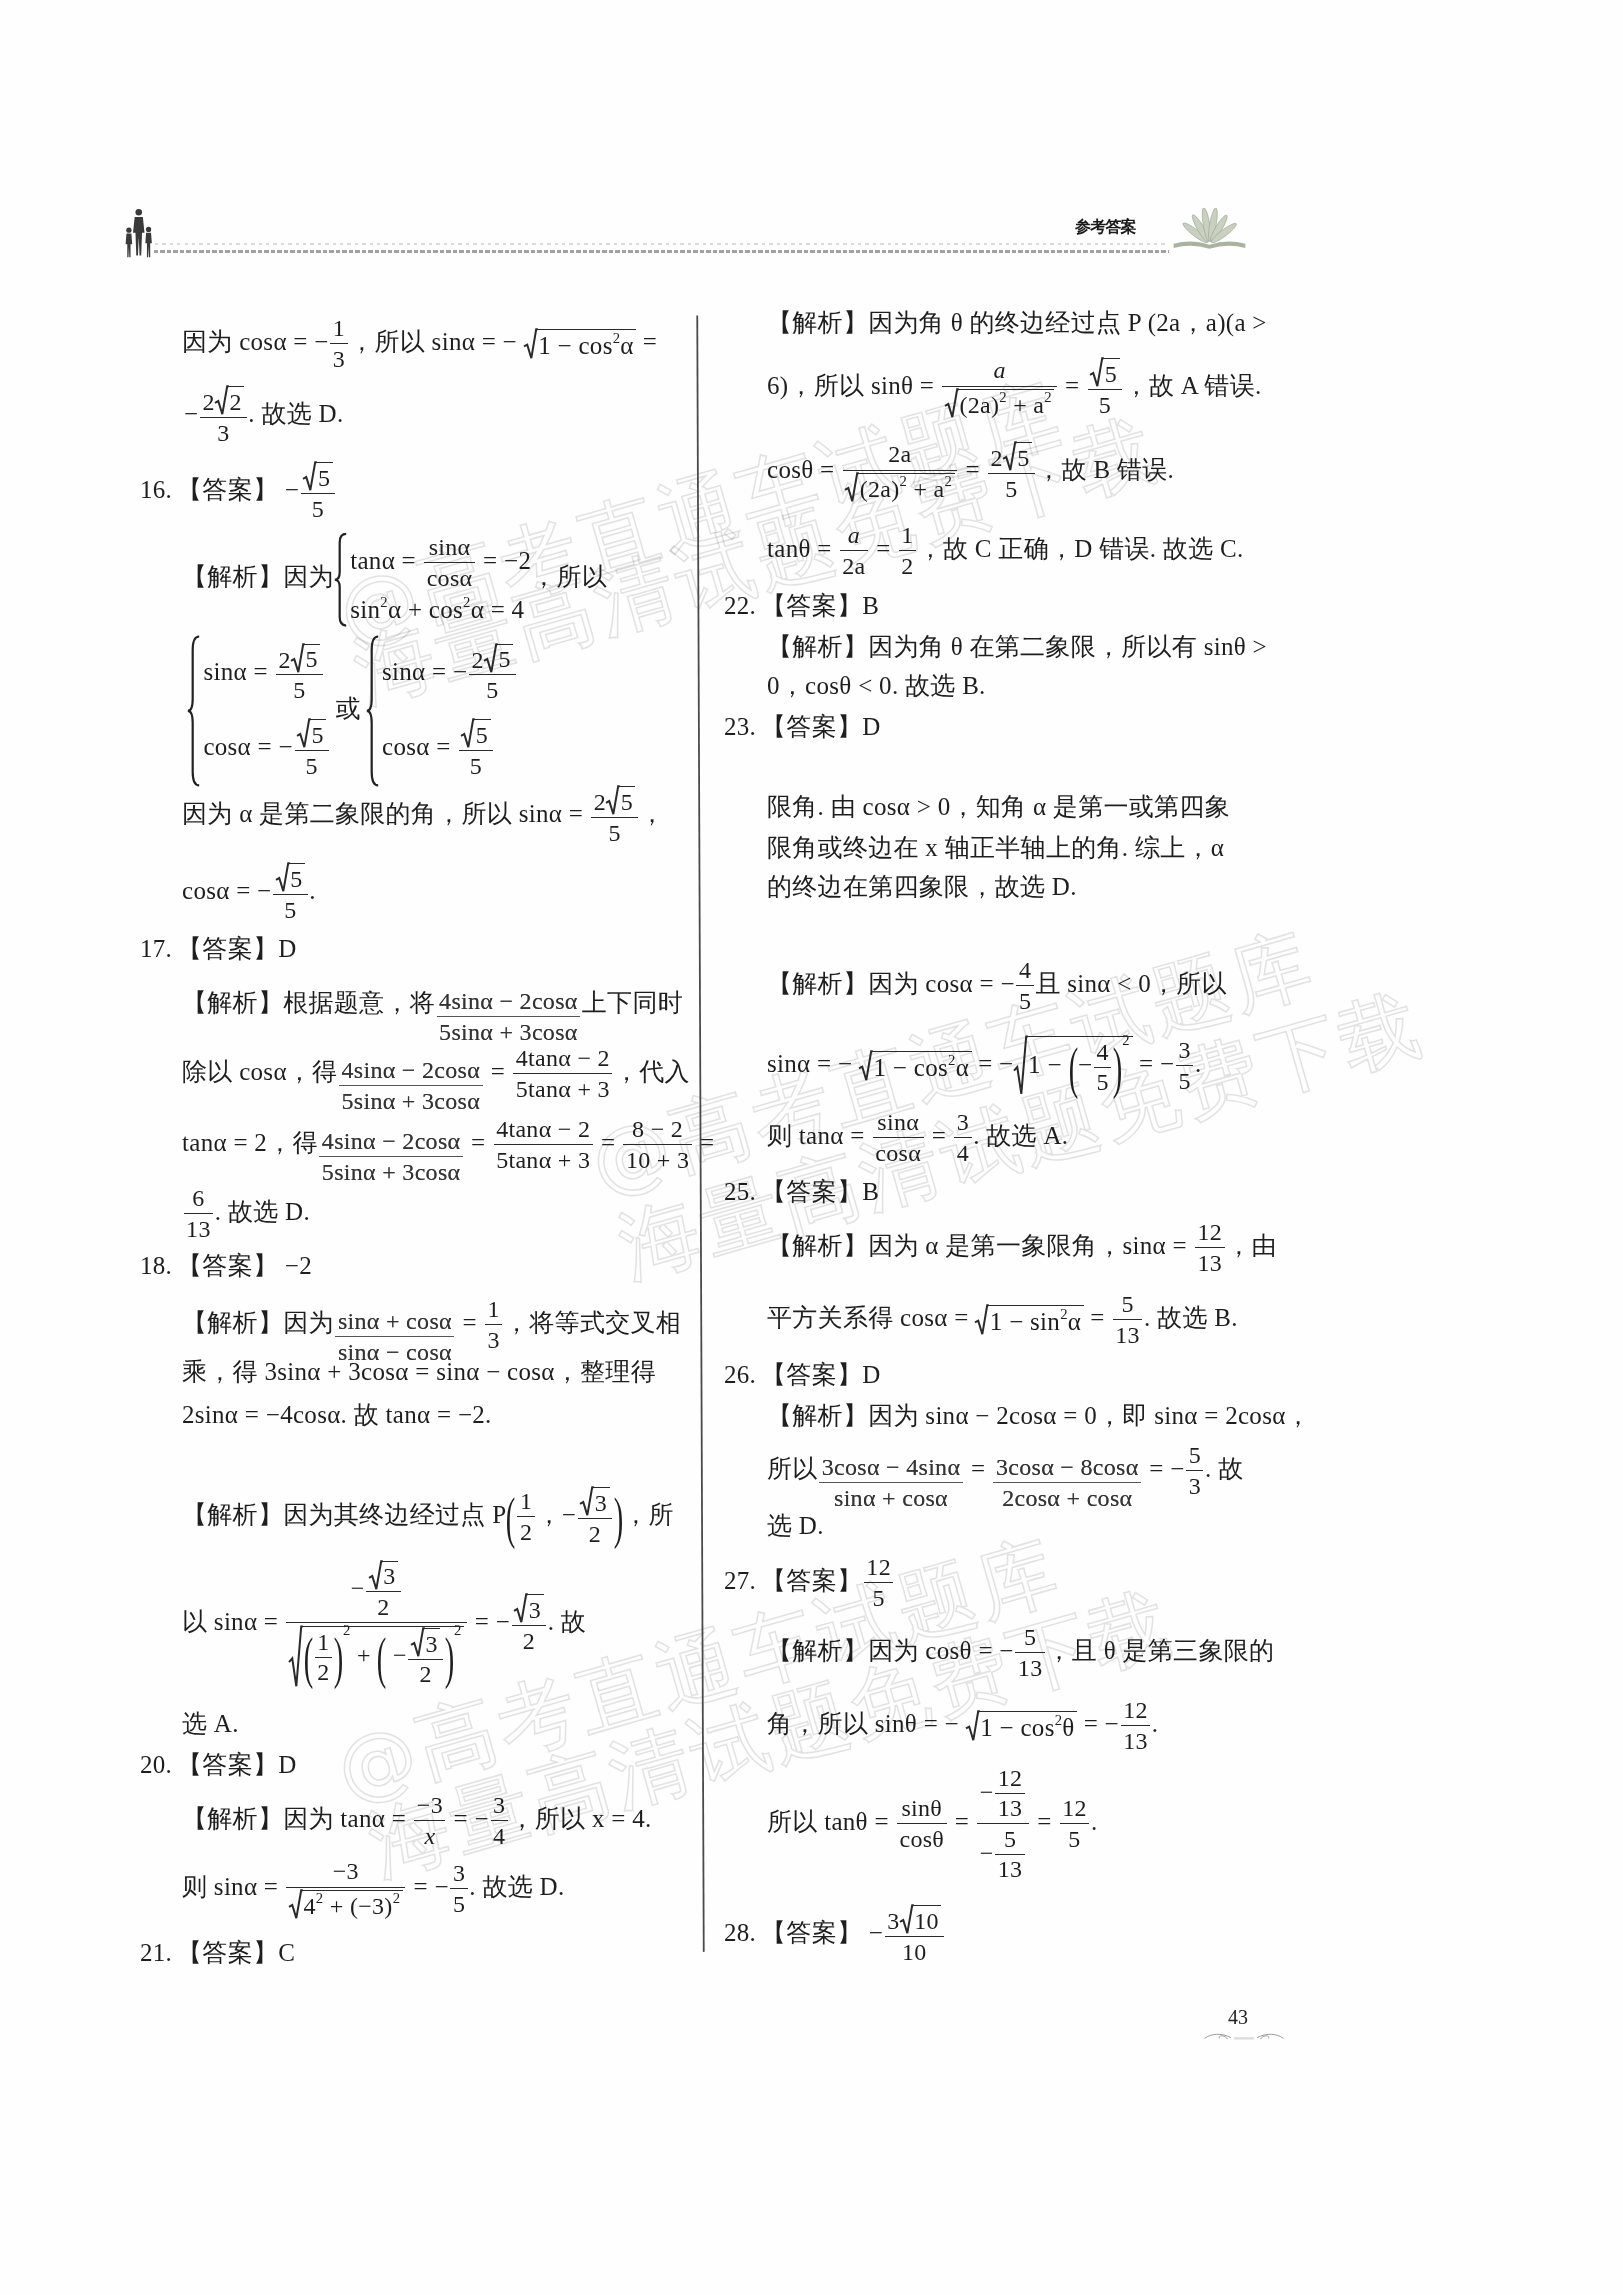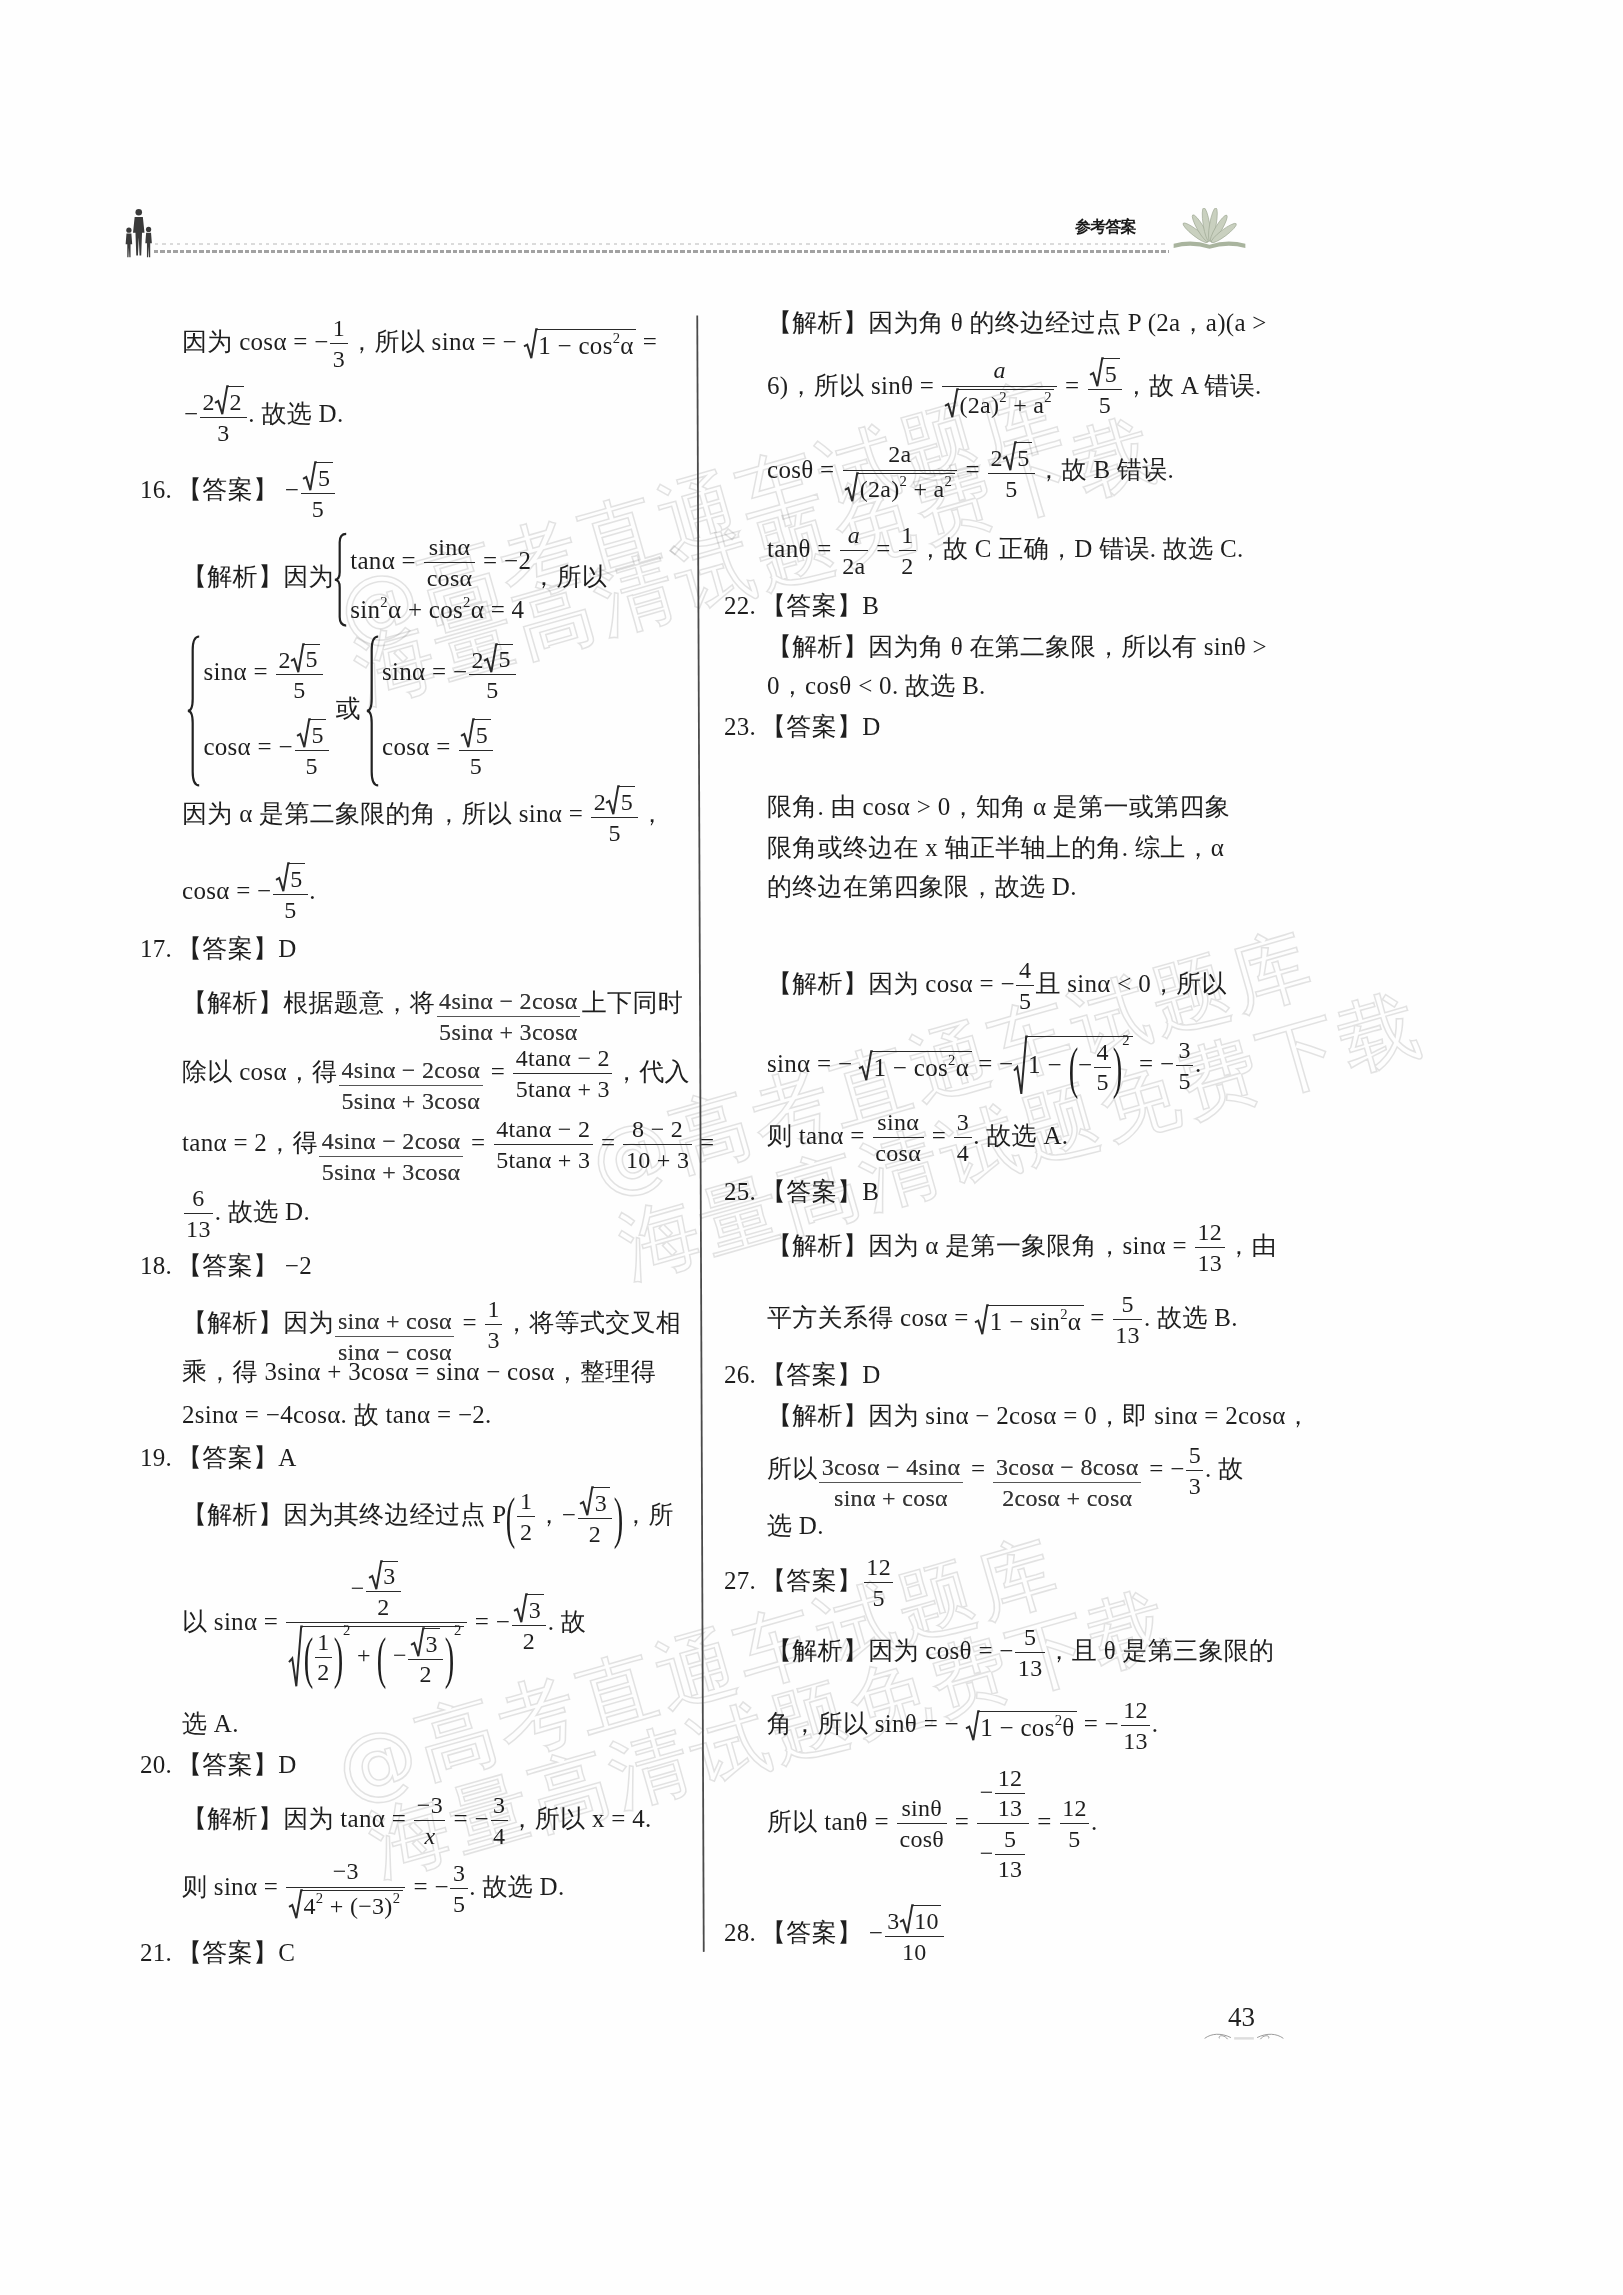--- a/index.html
+++ b/index.html
@@ -117,21 +117,20 @@
 
 <div class="ln" style="left:182px;top:1130px"><span class="fr"><span class="n">6</span><span class="d">13</span></span><span>. 故选 D.</span></div>
 
 <div class="ln" style="left:140px;top:1184px"><span class="qn">18.</span><span>【答案】</span><span> −2</span></div>
 
 <div class="ln" style="left:182px;top:1241px"><span>【解析】因为</span><span class="fr im"><span class="n">sinα + cosα</span><span class="d">sinα − cosα</span></span><span> = </span><span class="fr"><span class="n">1</span><span class="d">3</span></span><span>，将等式交叉相</span></div>
 
 <div class="ln" style="left:182px;top:1290px">乘，得 3sinα + 3cosα = sinα − cosα，整理得</div>
 <div class="ln" style="left:182px;top:1333px">2sinα = −4cosα. 故 tanα = −2.</div>
 
-<div class="ln" style="left:140px;top:1376px"><span class="qn">19.</span><span>【答案】</span><span>A</span></div>
 
 <div class="ln" style="left:182px;top:1433px"><span>【解析】因为其终边经过点 P</span><span class="bp">(</span><span class="fr"><span class="n">1</span><span class="d">2</span></span><span>，−</span><span class="fr"><span class="n"><span class="sq"><svg class="rsvg" viewBox="0 0 16 100" preserveAspectRatio="none">
               <polyline points="0,58 4,52 9,97 15,1 17,1"></polyline>
             </svg><span class="rd">3</span></span></span><span class="d">2</span></span><span class="bp">)</span><span>，所</span></div>
 
 <div class="ln" style="left:182px;top:1540px"><span>以 sinα = </span><span class="fr"><span class="n"><span>−</span><span class="fr"><span class="n"><span class="sq"><svg class="rsvg" viewBox="0 0 16 100" preserveAspectRatio="none">
                   <polyline points="0,58 4,52 9,97 15,1 17,1"></polyline>
                 </svg><span class="rd">3</span></span></span><span class="d">2</span></span></span><span class="d"><span class="sq mid"><svg class="rsvg" viewBox="0 0 16 100" preserveAspectRatio="none">
               <polyline points="0,58 4,52 9,97 15,1 17,1"></polyline>
             </svg><span class="rd"><span class="bp">(</span><span class="fr"><span class="n">1</span><span class="d">2</span></span><span class="bp">)</span><sup class="spb">2</sup><span> + </span><span class="bp">(</span><span> −</span><span class="fr"><span class="n"><span class="sq"><svg class="rsvg" viewBox="0 0 16 100" preserveAspectRatio="none">
@@ -210,20 +209,20 @@
 <div class="ln" style="left:767px;top:1642px"><span>角，所以 sinθ = − </span><span class="sq mid"><svg class="rsvg" viewBox="0 0 16 100" preserveAspectRatio="none">
           <polyline points="0,58 4,52 9,97 15,1 17,1"></polyline>
         </svg><span class="rd"><span>1 − cos</span><sup class="sp">2</sup><span>θ</span></span></span><span> = −</span><span class="fr"><span class="n">12</span><span class="d">13</span></span><span>.</span></div>
 
 <div class="ln" style="left:767px;top:1740px"><span>所以 tanθ = </span><span class="fr"><span class="n">sinθ</span><span class="d">cosθ</span></span><span> = </span><span class="fr"><span class="n"><span>−</span><span class="fr"><span class="n">12</span><span class="d">13</span></span></span><span class="d"><span>−</span><span class="fr"><span class="n">5</span><span class="d">13</span></span></span></span><span> = </span><span class="fr"><span class="n">12</span><span class="d">5</span></span><span>.</span></div>
 
 <div class="ln" style="left:724px;top:1851px"><span class="qn">28.</span><span>【答案】</span><span> −</span><span class="fr"><span class="n"><span>3</span><span class="sq"><svg class="rsvg" viewBox="0 0 16 100" preserveAspectRatio="none">
               <polyline points="0,58 4,52 9,97 15,1 17,1"></polyline>
             </svg><span class="rd">10</span></span></span><span class="d">10</span></span></div>
 
-<div class="abs" style="left:1228px;top:2003px;font-size:27px;line-height:29.5px;color:#222">43</div>
+<div class="abs" style="left:1228px;top:2003px;font-size:20px;line-height:29.5px;color:#222">43</div>
 <svg class="abs" style="left:1203px;top:2031px" width="82" height="11.5" viewBox="0 0 100 14">
   <path d="M2,9 C10,3 22,2 34,8 M30,10 C26,4 18,5 20,9 M66,8 C78,2 90,3 98,9 M70,10 C74,4 82,5 80,9" fill="none" stroke="#9a9a9a" stroke-width="1.2"></path>
   <line x1="38" y1="9" x2="62" y2="9" stroke="#dddddd" stroke-width="3"></line>
 </svg>
 
 </div>
 
 
 </body></html>

